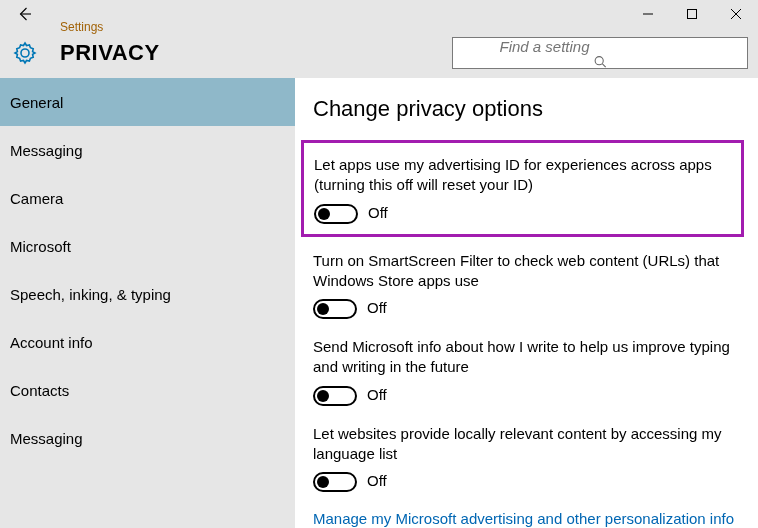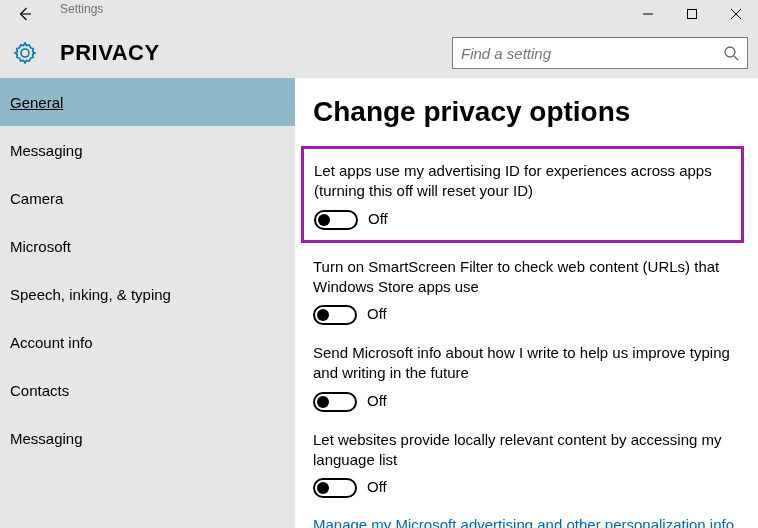--- a/index.html
+++ b/index.html
@@ -18,23 +18,23 @@
     align-items: flex-start;
     background: #e6e6e6;
   }
   .back-btn {
     width: 50px; height: 28px;
     display: flex; align-items: center; justify-content: center;
   }
   .back-btn svg { width: 18px; height: 18px; }
   .win-title {
     font-size: 12px;
-    padding-top: 2px;
+    padding-top: 20px;
     padding-left: 10px;
-    color: #737373;
+    color: #a16207;
   }
   .win-controls { margin-left: auto; display: flex; }
   .win-ctrl {
     width: 44px; height: 28px;
     display: flex; align-items: center; justify-content: center;
   }
   .win-ctrl svg { width: 10px; height: 10px; }
 
   
   .header-row {
@@ -55,20 +55,21 @@
     font-size: 22px;
   }
   .search-wrap {
     margin-left: auto;
     width: 296px;
     height: 32px;
     background: #fff;
     border: 1px solid #7a7a7a;
     display: flex; align-items: center;
     padding: 0 8px;
+    flex-direction: column;
   }
   .search-input {
     flex: 1; border: none; outline: none;
     font-size: 15px; font-style: italic;
     color: #666; background: transparent;
   }
   .search-icon { width: 16px; height:16px; color:#666; }
 
   
   .body {
@@ -80,31 +81,31 @@
     background: #e6e6e6;
   }
   .sidebar-item {
     height: 48px;
     display: flex; align-items: center;
     padding-left: 10px;
     font-size: 15px;
     color: #000;
     cursor: default;
   }
-  .sidebar-item.selected { background: #8fb8c9; text-decoration: underline; }
+  .sidebar-item.selected { background: #8fb8c9; }
 
   .content {
     flex: 1;
     background: #fff;
     padding: 18px 14px 0 18px;
     overflow: hidden;
   }
   .content h1 {
-    font-weight: 700;
-    font-size: 28px;
+    font-weight: 400;
+    font-size: 22px;
     margin-bottom: 18px;
   }
   .option {
     margin-bottom: 18px;
   }
   .option.boxed {
     border: 3px solid #a21caf;
     padding: 12px 10px 10px 10px;
     margin-left: -12px;
     margin-bottom: 14px;

